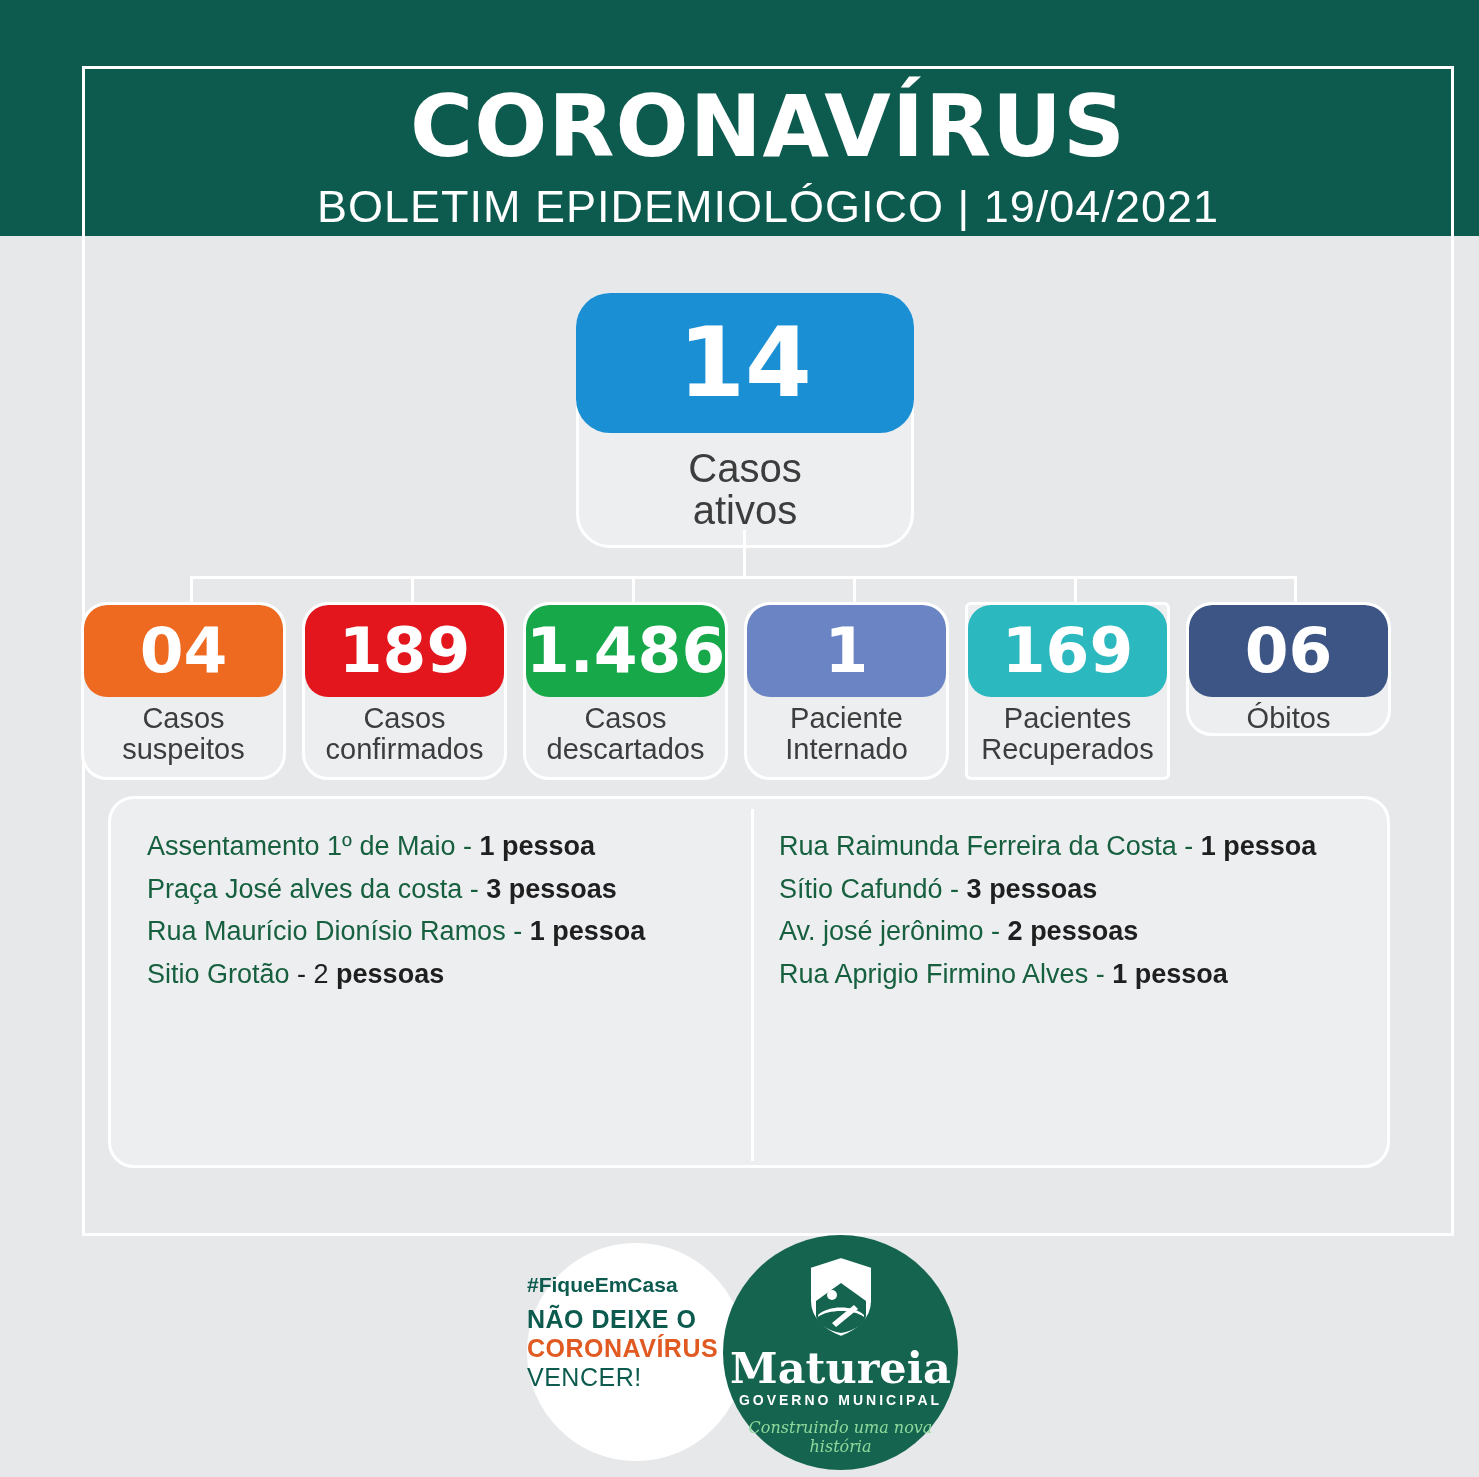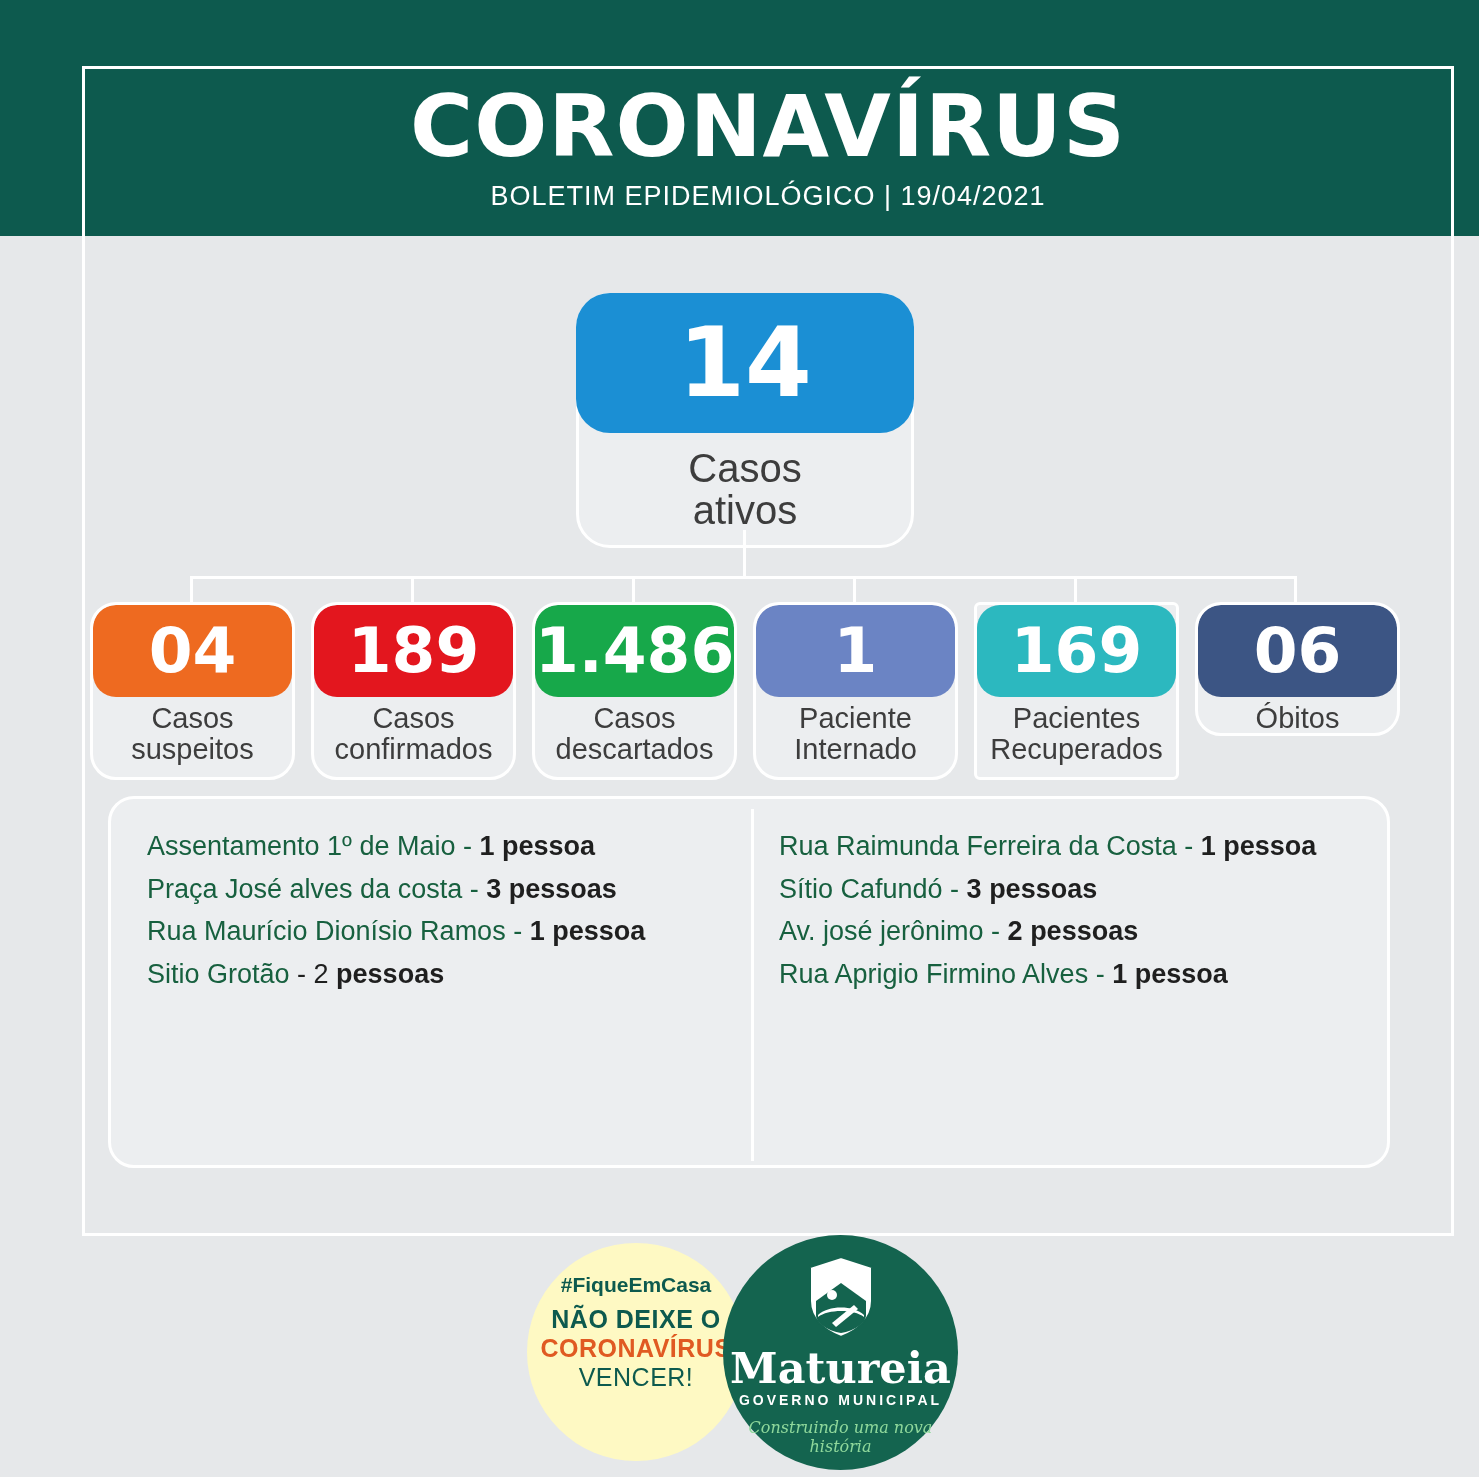--- a/index.html
+++ b/index.html
@@ -44,21 +44,21 @@
     font-size: 86px;
     line-height: 1.0;
     font-weight: bold;
     color: #ffffff;
     letter-spacing: 1px;
     font-family: "DejaVu Sans", sans-serif;
   }
   .subtitle {
     margin: 0;
     padding-top: 12px;
-    font-size: 27px;
+    font-size: 45px;
     color: #ffffff;
     letter-spacing: 1px;
     font-weight: normal;
     font-family: "Liberation Sans", sans-serif;
   }
 
   
   .frame {
     position: absolute;
     left: 82px;
@@ -107,21 +107,21 @@
 
   
   .conn {
     position: absolute;
     background: #ffffff;
   }
 
   
   .stats {
     position: absolute;
-    left: 90px;
+    left: 81px;
     top: 602px;
     width: 1300px;
     height: 178px;
   }
   .stat {
     position: absolute;
     top: 0;
     background: #eceef0;
     border: 3px solid #ffffff;
     border-radius: 26px;
@@ -182,23 +182,22 @@
   }
   .addr-line b { color: #1f1f1f; font-weight: bold; margin-top: 35px; }
   .addr-line .count-normal { color: #1f1f1f; font-weight: normal; }
   .slogan-circle {
     position: absolute;
     left: 527px;
     top: 1243px;
     width: 218px;
     height: 218px;
     border-radius: 50%;
-    background: #fef9c3;
-    box-sizing: border-box;
-    text-align: center;
+    background: #ffffff;
+    box-sizing: border-box;
   }
   .slogan-1 {
     padding-top: 30px;
     font-size: 21px;
     color: #0d5a4e;
     font-weight: bold;
     font-family: "Liberation Sans", sans-serif;
   }
   .slogan-2 {
     font-size: 25px;

